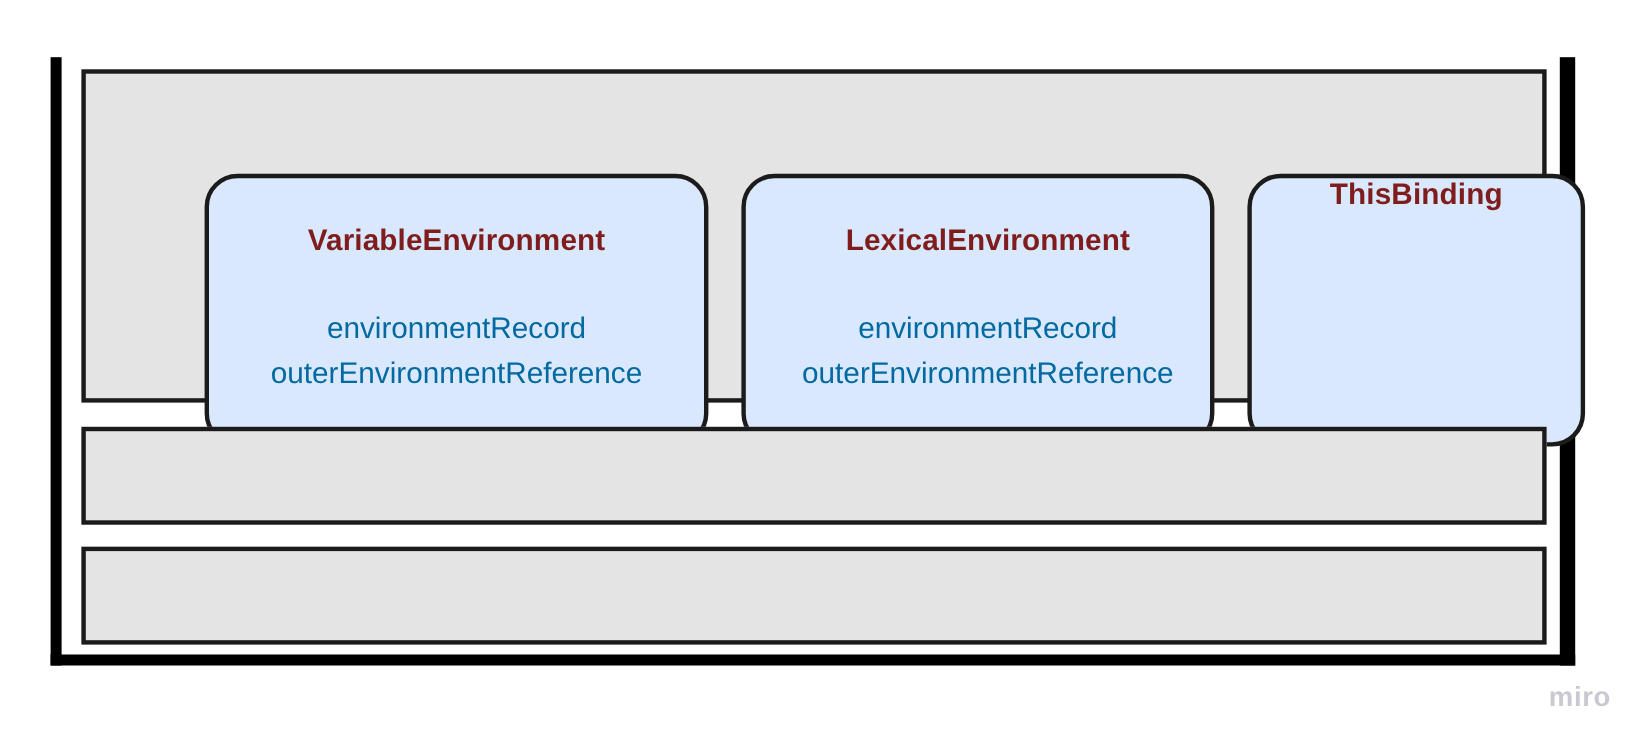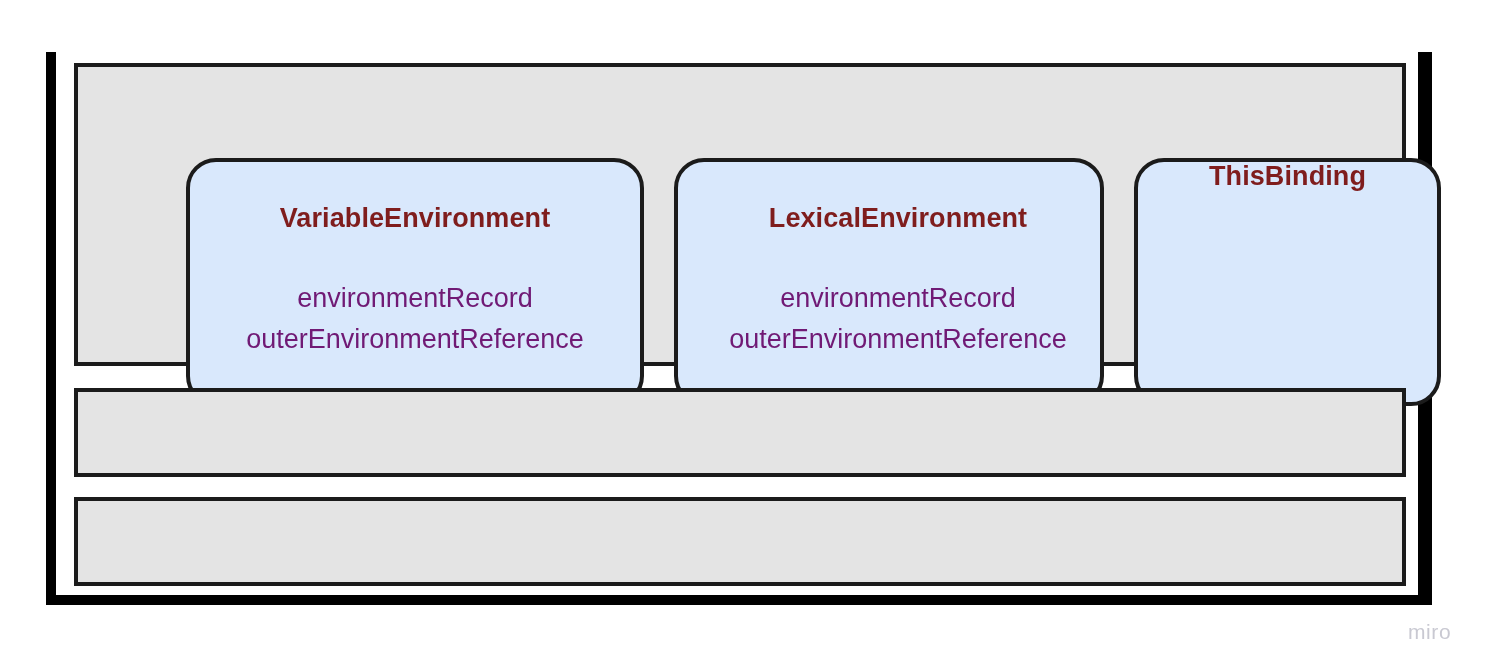--- a/index.html
+++ b/index.html
@@ -115,37 +115,37 @@
     line-height: 1.1;
     margin-top: 42px;
   }
   .card.centered .card-title {
     margin-top: 0;
   }
   .card-fields {
     margin-top: 44px;
     font-size: 27px;
     font-weight: normal;
-    color: #701a75;
+    color: #0369a1;
     line-height: 1.52;
   }
   .card-field {
     display: block;
     white-space: nowrap;
   }
 
   
   #miro-watermark {
     position: absolute;
     left: 1408px;
     top: 620px;
-    font-size: 21px;
+    font-size: 25px;
     color: #c9c9d2;
     letter-spacing: 0.6px;
-    font-weight: normal;
+    font-weight: bold;
     user-select: none;
     text-align: center;
   }
 </style>
 </head>
 <body>
 
 <div id="canvas">
 
   <div class="bracket-bar" id="bracket-left"></div>

